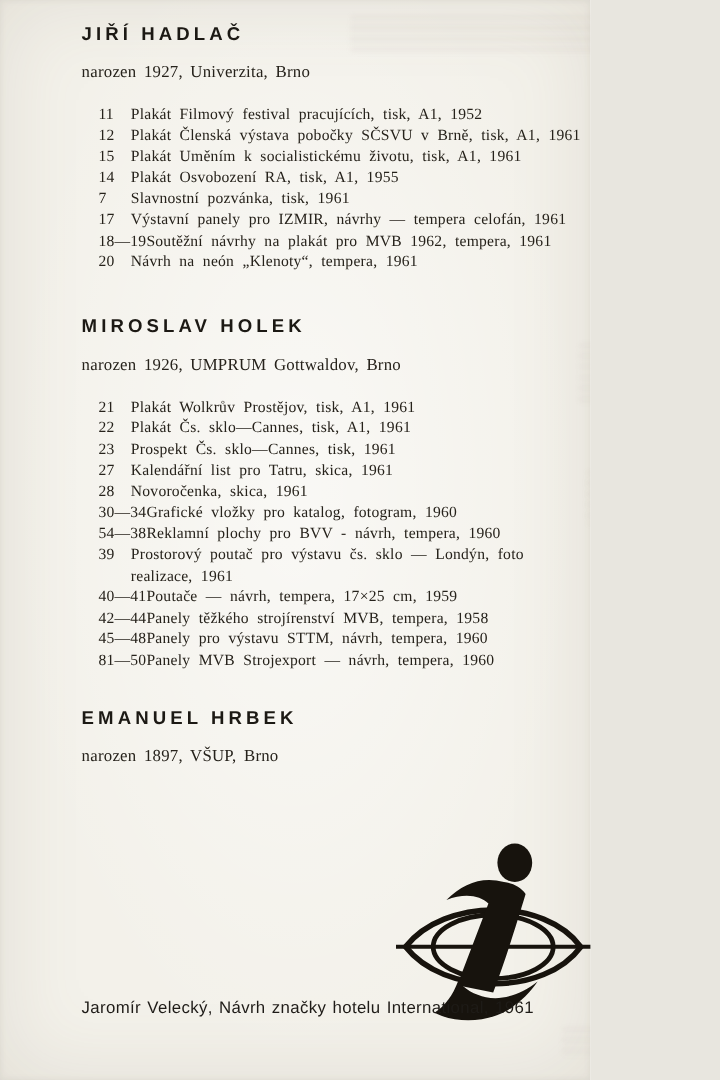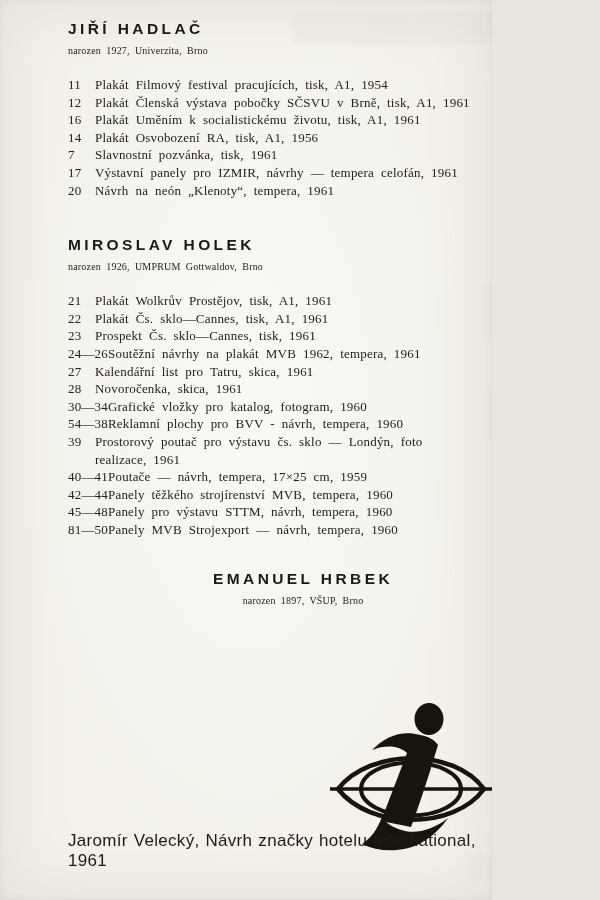--- a/index.html
+++ b/index.html
@@ -22,39 +22,40 @@
     overflow:hidden;
     color:var(--ink);
   }
   .content{
     position:absolute;
     left:68px; top:20px;
     width:470px;
   }
   .artist-section{margin-top:0;}
   .artist-section:nth-of-type(2){margin-top:37px;}
-  .artist-section:nth-of-type(3){margin-top:32px;text-align:center;}
+  .artist-section:nth-of-type(3){margin-top:32px;}
   .artist-name{
     font-family:"Liberation Sans", sans-serif;
     font-weight:bold;
     font-size:15.5px;
     line-height:18px;
     letter-spacing:3.4px;
     color:#1c1914;
   }
   .artist-bio{
-    margin-top:5px;
-    font-size:10px;
+    margin-top:15px;
+    font-size:14px;
     line-height:16px;
     word-spacing:2.5px;
     letter-spacing:0.2px;
   }
   .work-list{
     list-style:none;
     margin-top:17px;
+    margin-left:14px;
   }
   .work-item{
     display:flex;
     align-items:flex-start;
     font-size:13px;
     line-height:17.6px;
     letter-spacing:0.2px;
   }
   .work-num{
     flex:0 0 auto;
@@ -68,21 +69,21 @@
   }
   .logo{
     position:absolute;
     left:330px; top:697px;
     width:166px; height:158px;
   }
   .caption{
     position:absolute;
     left:68px; top:831px;
     font-family:"Liberation Sans", sans-serif;
-    font-size:17px;
+    font-size:14px;
     letter-spacing:0.3px;
     word-spacing:1px;
     color:#1e1b17;
   }
   .ghost{
     position:absolute;
     pointer-events:none;
     background:repeating-linear-gradient(
       180deg,
       rgba(168,146,138,0.10) 0 3px,
@@ -105,49 +106,53 @@
   <div class="ghost ghost-3"></div>
   <div class="ghost ghost-4"></div>
 
   <main class="content">
   <section class="artist-section">
     <h2 class="artist-name">JIŘÍ HADLAČ</h2>
     <p class="artist-bio">narozen 1927, Univerzita, Brno</p>
     <ul class="work-list">
   <li class="work-item">
     <span class="work-num">11</span>
-    <span class="work-text">Plakát Filmový festival pracujících, tisk, A1, 1954</span>
+    <span class="work-text">Plakát Filmový festival pracujících, tisk, A1, 1952</span>
   </li>
 
   <li class="work-item">
     <span class="work-num">12</span>
     <span class="work-text">Plakát Členská výstava pobočky SČSVU v Brně, tisk, A1, 1961</span>
   </li>
 
   <li class="work-item">
-    <span class="work-num">16</span>
+    <span class="work-num">15</span>
     <span class="work-text">Plakát Uměním k socialistickému životu, tisk, A1, 1961</span>
   </li>
 
   <li class="work-item">
     <span class="work-num">14</span>
-    <span class="work-text">Plakát Osvobození RA, tisk, A1, 1956</span>
+    <span class="work-text">Plakát Osvobození RA, tisk, A1, 1955</span>
   </li>
 
   <li class="work-item">
     <span class="work-num">7</span>
     <span class="work-text">Slavnostní pozvánka, tisk, 1961</span>
   </li>
 
 
   <li class="work-item">
     <span class="work-num">17</span>
     <span class="work-text">Výstavní panely pro IZMIR, návrhy — tempera celofán, 1961</span>
   </li>
 
+  <li class="work-item">
+    <span class="work-num">18—19</span>
+    <span class="work-text">Soutěžní návrhy na plakát pro MVB 1962, tempera, 1961</span>
+  </li>
 
   <li class="work-item">
     <span class="work-num">20</span>
     <span class="work-text">Návrh na neón „Klenoty“, tempera, 1961</span>
   </li>
 </ul>
   </section>
 
   <section class="artist-section">
     <h2 class="artist-name">MIROSLAV HOLEK</h2>
@@ -161,24 +166,20 @@
   <li class="work-item">
     <span class="work-num">22</span>
     <span class="work-text">Plakát Čs. sklo—Cannes, tisk, A1, 1961</span>
   </li>
 
   <li class="work-item">
     <span class="work-num">23</span>
     <span class="work-text">Prospekt Čs. sklo—Cannes, tisk, 1961</span>
   </li>
 
-  <li class="work-item">
-    <span class="work-num">24—26</span>
-    <span class="work-text">Soutěžní návrhy na plakát MVB 1962, tempera, 1961</span>
-  </li>
 
   <li class="work-item">
     <span class="work-num">27</span>
     <span class="work-text">Kalendářní list pro Tatru, skica, 1961</span>
   </li>
 
   <li class="work-item">
     <span class="work-num">28</span>
     <span class="work-text">Novoročenka, skica, 1961</span>
   </li>
@@ -200,21 +201,21 @@
 realizace, 1961</span>
   </li>
 
   <li class="work-item">
     <span class="work-num">40—41</span>
     <span class="work-text">Poutače — návrh, tempera, 17×25 cm, 1959</span>
   </li>
 
   <li class="work-item">
     <span class="work-num">42—44</span>
-    <span class="work-text">Panely těžkého strojírenství MVB, tempera, 1960</span>
+    <span class="work-text">Panely těžkého strojírenství MVB, tempera, 1958</span>
   </li>
 
   <li class="work-item">
     <span class="work-num">45—48</span>
     <span class="work-text">Panely pro výstavu STTM, návrh, tempera, 1960</span>
   </li>
 
   <li class="work-item">
     <span class="work-num">81—50</span>
     <span class="work-text">Panely MVB Strojexport — návrh, tempera, 1960</span>

